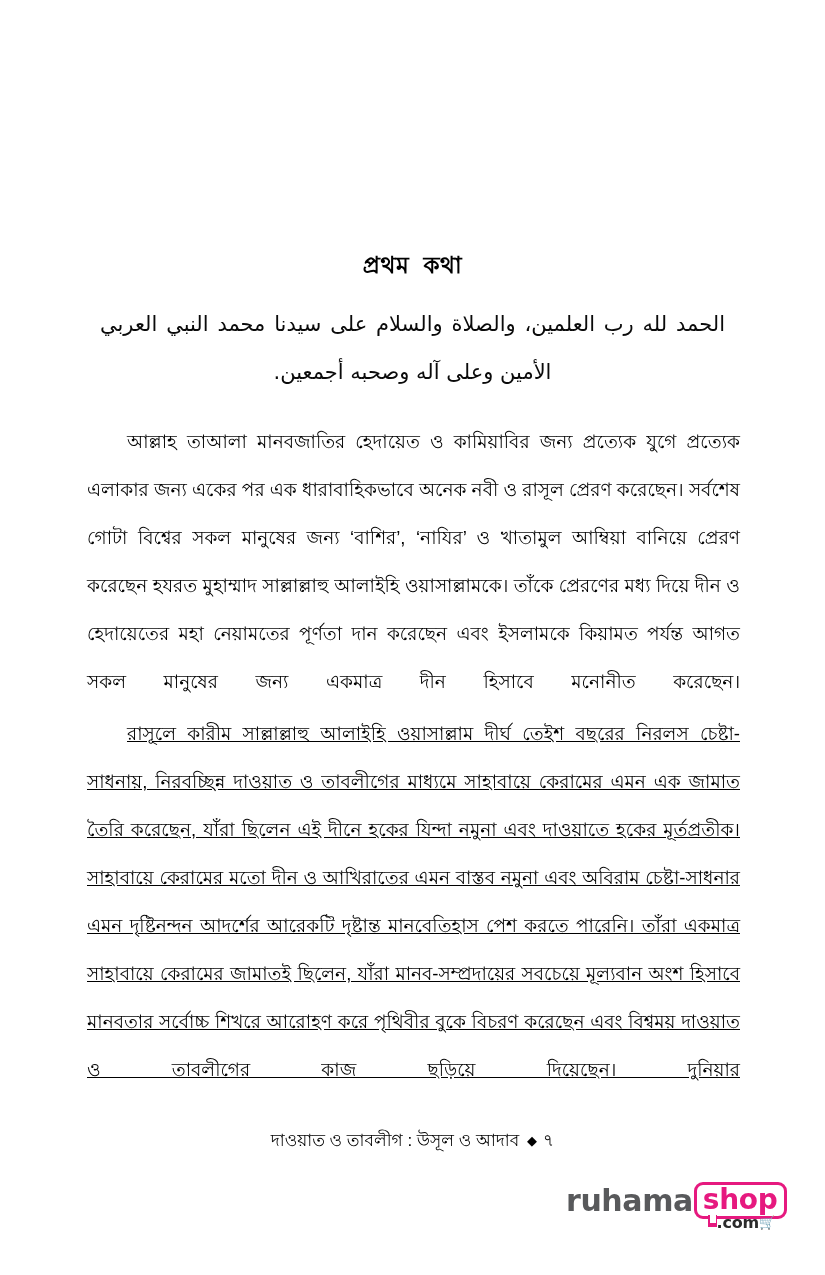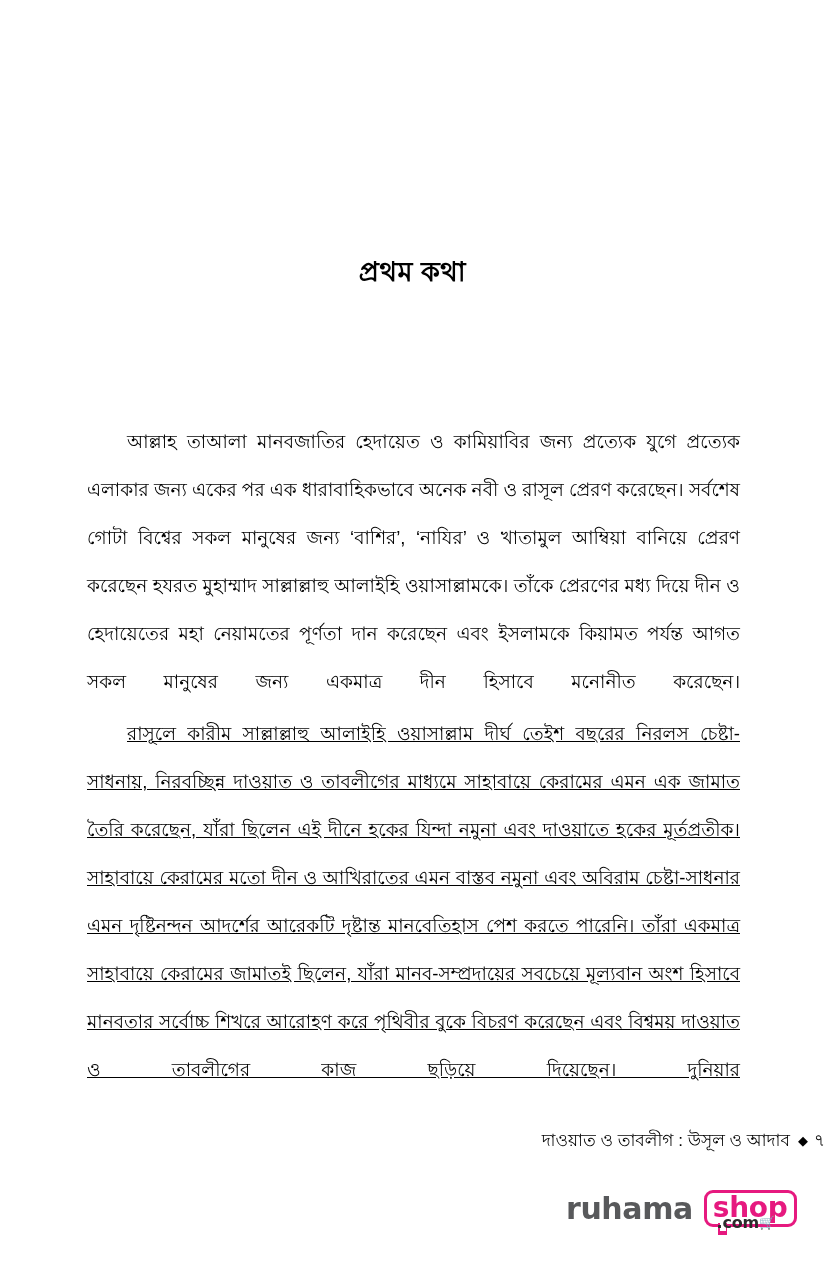--- a/index.html
+++ b/index.html
@@ -25,22 +25,22 @@
     background: #ffffff;
   }
 
   
   .chapter-title {
     position: absolute;
     left: 0;
     right: 0;
     top: 240px;
     text-align: center;
-    font-family: Liberation Sans, sans-serif;
-    font-size: 27px;
+    font-family: Liberation Mono, monospace;
+    font-size: 23px;
     font-weight: bold;
     letter-spacing: 0.5px;
     line-height: 1.1;
     color: #000;
   }
 
   
   .arabic-block {
     position: absolute;
     left: 100px;
@@ -84,21 +84,21 @@
   .body-text p.full-justify {
     text-align-last: justify;
   }
 
   
   .page-footer {
     position: absolute;
     left: 0;
     right: 0;
     top: 1128px;
-    text-align: right;
+    text-align: center;
     font-family: "Liberation Sans", "DejaVu Sans", sans-serif;
     font-size: 17px;
     line-height: 26px;
     color: #000;
     white-space: nowrap;
   }
   .footer-sep {
     display: inline-block;
     margin: 0 6px 0 8px;
     font-size: 13px;
@@ -110,33 +110,33 @@
     position: absolute;
     left: 566px;
     top: 1182px;
     width: 222px;
     height: 58px;
     font-family: "DejaVu Sans", "Liberation Sans", sans-serif;
   }
   .wm-row {
     position: absolute;
     left: 0;
-    top: 8px;
+    top: 0;
     display: flex;
     align-items: center;
   }
   .wm-ruhama {
     font-size: 30px;
     font-weight: bold;
     letter-spacing: -0.4px;
     line-height: 1;
   }
   .wm-shop-box {
     position: relative;
-    margin-left: 11px;
+    margin-left: 1px;
     border: 3px solid #e6197f;
     border-radius: 9px;
     padding: 1px 6px 2px 6px;
     line-height: 1;
   }
   .wm-shop {
     font-size: 28px;
     font-weight: bold;
     letter-spacing: -0.3px;
     line-height: 1;
@@ -180,20 +180,24 @@
     vertical-align: 1px;
   }
 </style>
 </head>
 <body>
 
 <div class="page">
 
   <h1 class="chapter-title">প্রথম কথা</h1>
 
+  <div class="arabic-block">
+    <span class="arabic-line line-1">الحمد لله رب العلمين، والصلاة والسلام على سيدنا محمد النبي العربي</span>
+    <span class="arabic-line line-2">الأمين وعلى آله وصحبه أجمعين.</span>
+  </div>
 
   <div class="body-text">
     <p class="full-justify">আল্লাহ তাআলা মানবজাতির হেদায়েত ও কামিয়াবির জন্য প্রত্যেক যুগে প্রত্যেক এলাকার জন্য একের পর এক ধারাবাহিকভাবে অনেক নবী ও রাসূল প্রেরণ করেছেন। সর্বশেষ গোটা বিশ্বের সকল মানুষের জন্য ‘বাশির’, ‘নাযির’ ও খাতামুল আম্বিয়া বানিয়ে প্রেরণ করেছেন হযরত মুহাম্মাদ সাল্লাল্লাহু আলাইহি ওয়াসাল্লামকে। তাঁকে প্রেরণের মধ্য দিয়ে দীন ও হেদায়েতের মহা নেয়ামতের পূর্ণতা দান করেছেন এবং ইসলামকে কিয়ামত পর্যন্ত আগত সকল মানুষের জন্য একমাত্র দীন হিসাবে মনোনীত করেছেন।</p>
     <p class="full-justify">রাসূলে কারীম সাল্লাল্লাহু আলাইহি ওয়াসাল্লাম দীর্ঘ তেইশ বছরের নিরলস চেষ্টা-সাধনায়, নিরবচ্ছিন্ন দাওয়াত ও তাবলীগের মাধ্যমে সাহাবায়ে কেরামের এমন এক জামাত তৈরি করেছেন, যাঁরা ছিলেন এই দীনে হকের যিন্দা নমুনা এবং দাওয়াতে হকের মূর্তপ্রতীক। সাহাবায়ে কেরামের মতো দীন ও আখিরাতের এমন বাস্তব নমুনা এবং অবিরাম চেষ্টা-সাধনার এমন দৃষ্টিনন্দন আদর্শের আরেকটি দৃষ্টান্ত মানবেতিহাস পেশ করতে পারেনি। তাঁরা একমাত্র সাহাবায়ে কেরামের জামাতই ছিলেন, যাঁরা মানব-সম্প্রদায়ের সবচেয়ে মূল্যবান অংশ হিসাবে মানবতার সর্বোচ্চ শিখরে আরোহণ করে পৃথিবীর বুকে বিচরণ করেছেন এবং বিশ্বময় দাওয়াত ও তাবলীগের কাজ ছড়িয়ে দিয়েছেন। দুনিয়ার</p>
   </div>
 
   <div class="page-footer">
     <span>দাওয়াত ও তাবলীগ : উসূল ও আদাব</span><span class="footer-sep">◆</span><span>৭</span>
   </div>
 

